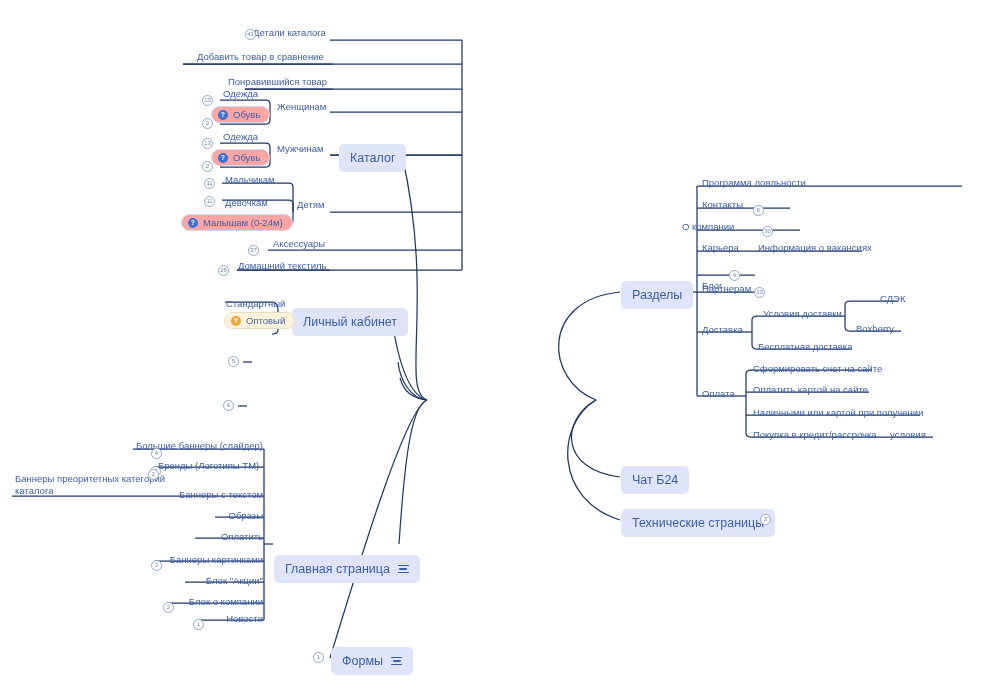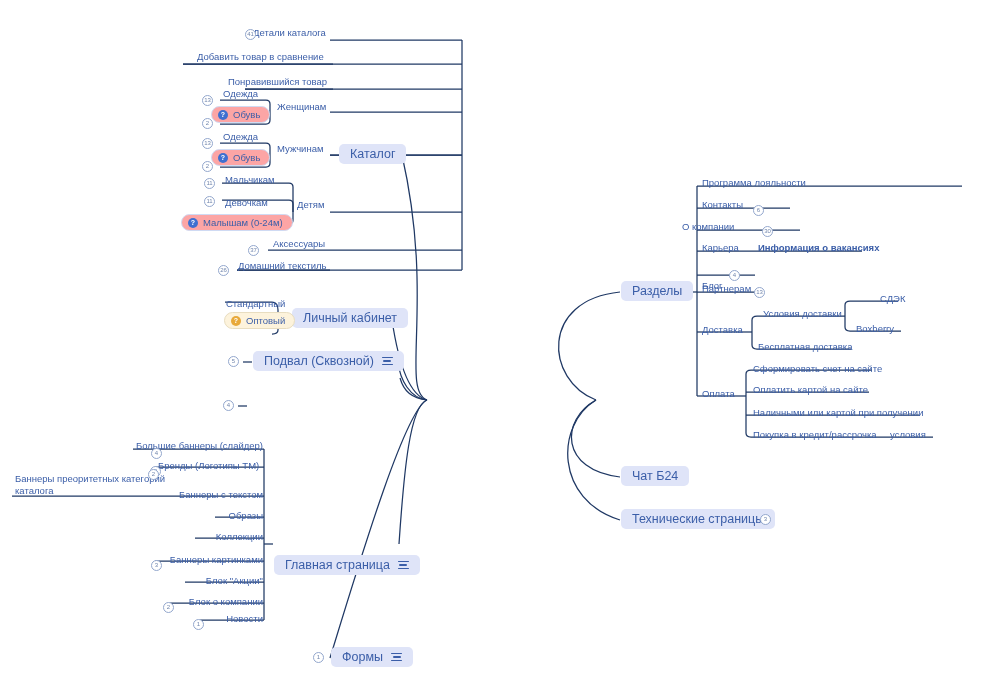--- a/index.html
+++ b/index.html
@@ -14,21 +14,21 @@
   
   .node{position:absolute;white-space:nowrap;box-sizing:border-box;display:flex;align-items:center;}
 
   .root{
     background:#5b9bd5;color:#ffffff;border-radius:4px;
     font-size:19px;padding:0 18px;height:36px;justify-content:center;
     letter-spacing:.2px;
   }
   .branch{
     background:#dfe4f8;color:#3b5ea8;border-radius:5px;
-    font-size:12.5px;padding:0 11px;height:20px;gap:8px;
+    font-size:12.5px;padding:0 11px;height:28px;gap:8px;
   }
   .pill{
     background:#fdf3dc;color:#3b5ea8;border:1px solid #e8ddc0;border-radius:11px;
     font-size:9.5px;padding:0 9px 0 6px;height:17px;gap:5px;
   }
   .pill.bluepill{background:#fca5a5;border-color:#cfdaf3;}
   .leaf{
     color:#3b5ea8;font-size:9.5px;height:15px;background:transparent;
     padding:0;align-items:flex-end;line-height:1.15;
   }
@@ -160,28 +160,20 @@
 
   <div class="node branch" style="left:339px;top:144px;">
     <span>Каталог</span>
   </div>
 
   <div class="node branch" style="left:292px;top:308px;">
     <span>Личный кабинет</span>
   </div>
 
   <span class="cbadge badge-left" style="left:228px;top:356px;">5</span>
-  <div class="node branch" style="left:253px;top:351px;">
-    <span>Подвал (Сквозной)</span>
-    <span class="notes">
-        <i></i>
-        <i></i>
-        <i></i>
-      </span>
-  </div>
 
   <span class="cbadge badge-left" style="left:223px;top:400px;">4</span>
 
   <div class="node branch" style="left:274px;top:533px;margin-top:22px;">
     <span>Главная страница</span>
     <span class="notes">
         <i></i>
         <i></i>
         <i></i>
       </span>
@@ -299,21 +291,21 @@
 
   <div class="node leaf two-line" style="left:15px;top:473px;">
     <span>Баннеры преоритетных категорий каталога</span>
   </div>
   <span class="cbadge badge-left" style="left:148px;top:469px;">2</span>
 
   <div class="node leaf ral" style="left:195px;top:507px;width:68px;">
     <span>Образы</span>
   </div>
   <div class="node leaf ral" style="left:180px;top:528px;width:83px;">
-    <span>Коллекции</span>
+    <span>Оплатить</span>
   </div>
 
   <div class="node leaf ral" style="left:158px;top:551px;width:105px;">
     <span>Баннеры картинками</span>
   </div>
   <span class="cbadge badge-left" style="left:151px;top:560px;">3</span>
 
   <div class="node leaf ral" style="left:185px;top:572px;width:78px;">
     <span>Блок  "Акции"</span>
   </div>
@@ -338,21 +330,21 @@
   <span class="cbadge badge-right" style="left:753px;top:205px;">6</span>
 
   <div class="node leaf" style="left:682px;top:218px;">
     <span>О компании</span>
   </div>
   <span class="cbadge badge-right" style="left:762px;top:226px;">30</span>
 
   <div class="node leaf" style="left:702px;top:239px;">
     <span>Карьера</span>
   </div>
-  <div class="node leaf" style="left:758px;top:239px;font-weight:bold;">
+  <div class="node leaf" style="left:758px;top:239px;">
     <span>Информация о вакансиях</span>
   </div>
 
   <div class="node leaf" style="left:702px;top:277px;text-align:right;">
     <span>Блог</span>
   </div>
   <span class="cbadge badge-right" style="left:729px;top:270px;">4</span>
 
   <div class="node leaf" style="left:702px;top:280px;">
     <span>Партнерам</span>

